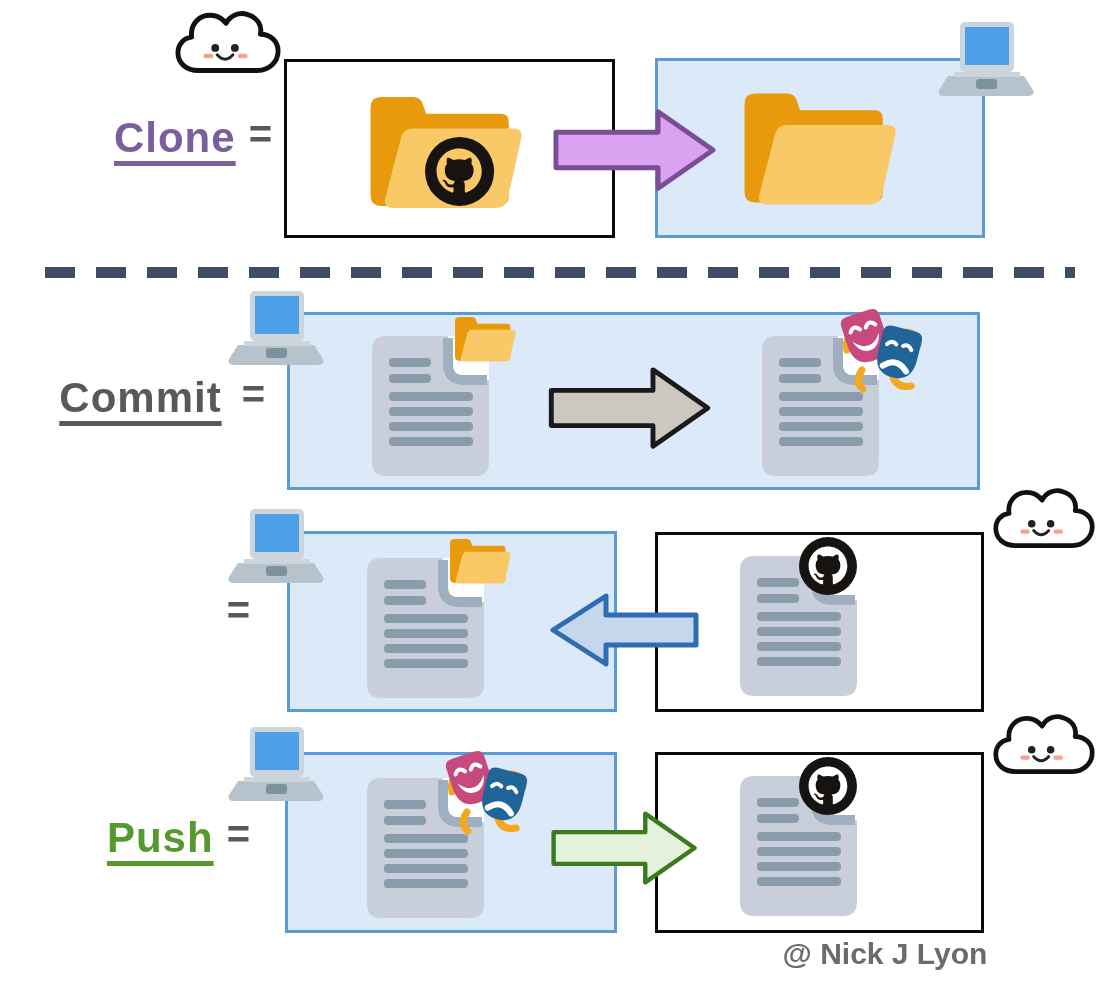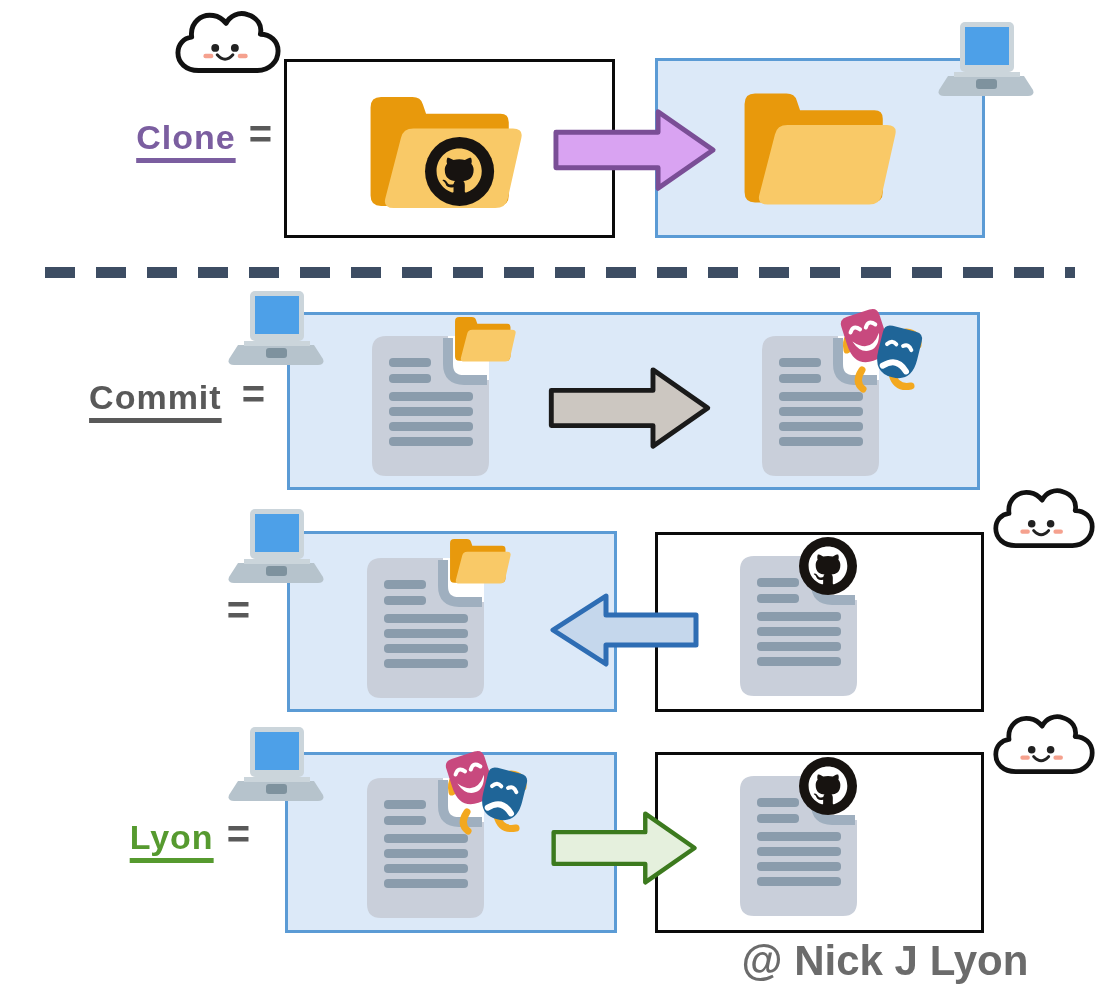--- a/index.html
+++ b/index.html
@@ -11,35 +11,35 @@
   svg{overflow:visible;display:block;}
   .box{position:absolute;box-sizing:border-box;z-index:1;}
   .black-box{border:3px solid #0a0a0a;background:#ffffff;}
   .blue-box{border:3px solid #5B9BD5;background:#DCE9F8;}
   .icon2{z-index:2;} .icon3{z-index:3;} .icon4{z-index:4;}
   .row-label{
     position:absolute;display:flex;align-items:center;gap:13px;z-index:5;
     font-weight:700;white-space:nowrap;
   }
   .term{
-    font-size:34px;letter-spacing:1px;
+    font-size:42px;letter-spacing:1px;
     text-decoration:underline;text-decoration-thickness:5px;text-underline-offset:9px;
   }
   .term-clone{color:#7B5EA0;}
   .term-commit{color:#595959;}
   .term-pull{color:#2E75B6;}
   .term-push{color:#569A2F;}
   .eq{font-size:40px;color:#595959;padding-bottom:6px;}
   .divider{
     position:absolute;left:45px;top:267px;width:1030px;height:11px;z-index:5;
     background:repeating-linear-gradient(90deg,#3D4D63 0 30px,transparent 30px 51px);
   }
   .attribution{
     position:absolute;left:735px;top:937px;width:300px;text-align:center;
-    font-size:42px;font-weight:700;color:#6B6B6B;z-index:5;
+    font-size:30px;font-weight:700;color:#6B6B6B;z-index:5;
   }
   .arrow-purple{--af:#D9A3F2;--as:#7A4E96;}
   .arrow-gray{--af:#CCC7C1;--as:#1A1A1A;}
   .arrow-blue{--af:#C5D7EC;--as:#2E6DB4;}
   .arrow-green{--af:#E5F0DD;--as:#3C7A1E;}
 </style>
 </head>
 <body>
 
 <div id="stage">
@@ -197,21 +197,21 @@
       <use href="#g-arrow-l"></use>
     </svg>
   <svg class="abs icon2" style="left:740px;top:556px;" width="117" height="140" viewBox="0 0 117 140">
       <use href="#g-doc-gh"></use>
     </svg>
   <svg class="abs icon4" style="left:992px;top:486px;" width="104" height="70" viewBox="0 0 110 74">
       <use href="#g-cloud"></use>
     </svg>
 
   <div class="row-label" style="right:866px;top:812px;">
-    <span class="term term-push">Lyon</span>
+    <span class="term term-push">Push</span>
     <span class="eq">=</span>
   </div>
 
   <div class="box blue-box" style="left:285px;top:752px;width:332px;height:181px;"></div>
   <div class="box black-box" style="left:655px;top:752px;width:329px;height:181px;"></div>
 
   <svg class="abs icon4" style="left:226px;top:725px;" width="100" height="82" viewBox="0 0 100 82">
       <use href="#g-laptop"></use>
     </svg>
   <svg class="abs icon2" style="left:367px;top:778px;" width="117" height="140" viewBox="0 0 117 140">

